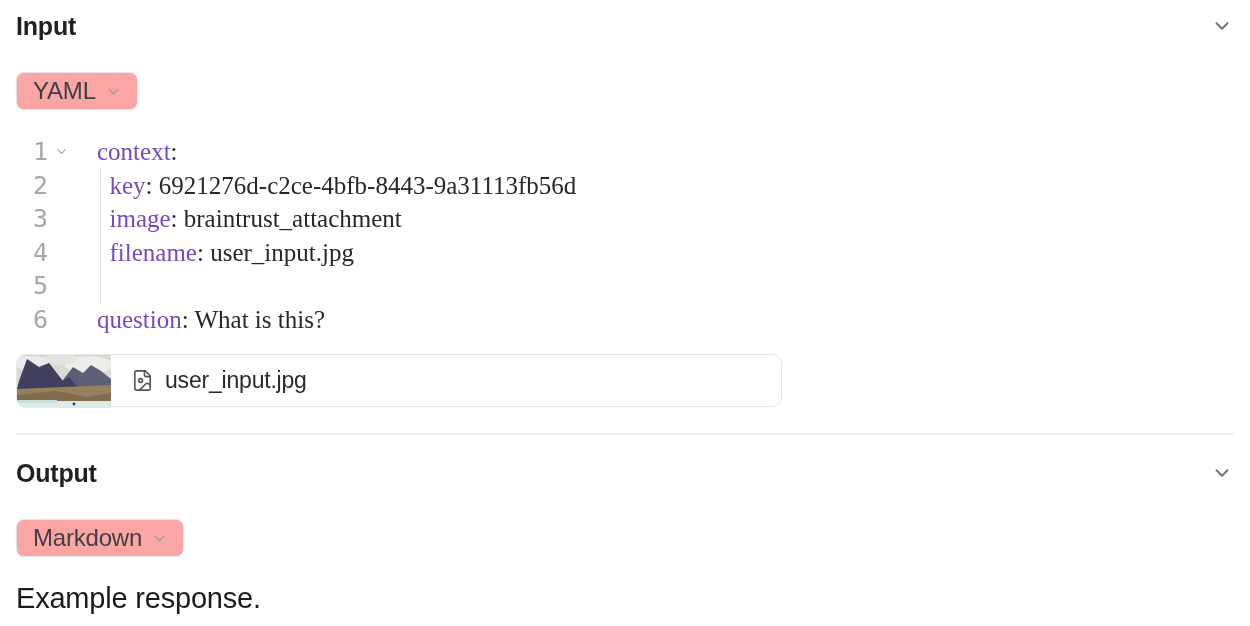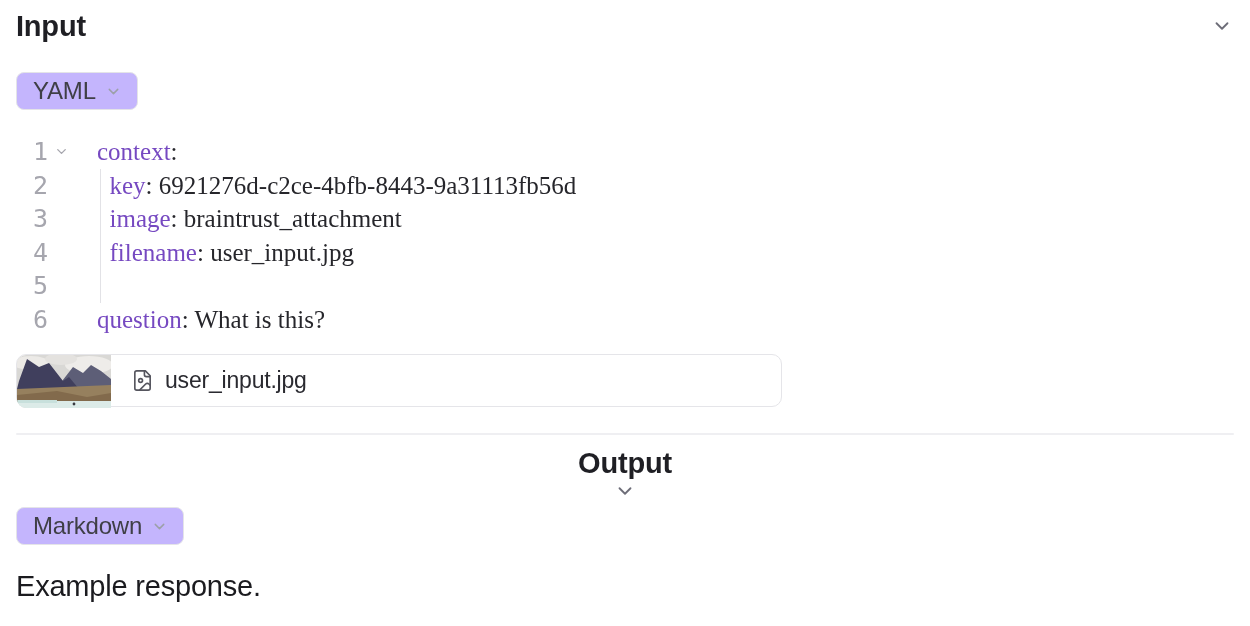--- a/index.html
+++ b/index.html
@@ -2,26 +2,26 @@
 <html><head>
 <meta charset="utf-8">
 <style>
   * { margin:0; padding:0; box-sizing:border-box; }
   html,body { width:1250px; height:626px; background:#ffffff; overflow:hidden;
     font-family:"Liberation Sans", sans-serif; }
   .page { width:1250px; height:626px; padding:12px 16px 0 16px; background:#fff; }
 
   
   .section-header { display:flex; align-items:center; justify-content:space-between; height:28px; }
-  .section-title { font-size:29px; font-weight:600; color:#1f1f24; letter-spacing:-0.2px; }
+  .section-title { font-size:25px; font-weight:600; color:#1f1f24; letter-spacing:-0.2px; }
   .section-chevron { width:24px; height:24px; display:flex; align-items:center; justify-content:center; cursor:pointer; }
 
   
   .format-btn { display:inline-flex; align-items:center; gap:9px; margin-top:32px;
-    height:38px; padding:0 15px 0 16px; background:#c4b5fd; border:1.5px solid #e4e4e8;
+    height:38px; padding:0 15px 0 16px; background:#fca5a5; border:1.5px solid #e4e4e8;
     border-radius:8px; cursor:pointer; }
   .format-btn .label { font-size:24px; color:#3f3f46; letter-spacing:-0.2px; }
 
   
   .code { position:relative; margin-top:25px;
     font-family:"DejaVu Sans Mono", monospace; font-size:25px; }
   .cl { display:flex; height:33.5px; line-height:33.5px; }
   .ln { width:32px; text-align:right; color:#a6a6ae; flex:0 0 auto; }
   .fold { width:26px; flex:0 0 auto; display:flex; align-items:center; justify-content:center; }
   .ct { margin-left:23px; white-space:pre;font-family:Liberation Serif, serif; }
@@ -35,21 +35,21 @@
     border:1.5px solid #e5e5e9; border-radius:10px; background:#fff;
     display:flex; align-items:center; padding-left:114px; cursor:pointer; }
   .thumb { position:absolute; left:0; top:0; width:94px; height:53px;
     border-radius:9px 0 0 9px; overflow:hidden; display:block; }
   .file-icon { display:flex; align-items:center; margin-right:11px; }
   .att-name { font-size:23px; color:#2a2a30; letter-spacing:-0.2px; }
 
   
   .divider { margin-top:26px; height:2px; background:#efeff2; border-radius:1px; }
 
-  .out-header { margin-top:12px;flex-direction:column; }
+  .out-header { margin-top:24px; }
   .response { margin-top:24px; font-size:29px; color:#1b1b1f; letter-spacing:-0.2px; line-height:34px; }
 
   svg { display:block; }
 </style>
 </head>
 <body>
 
 <div class="page">
 
   <section>

